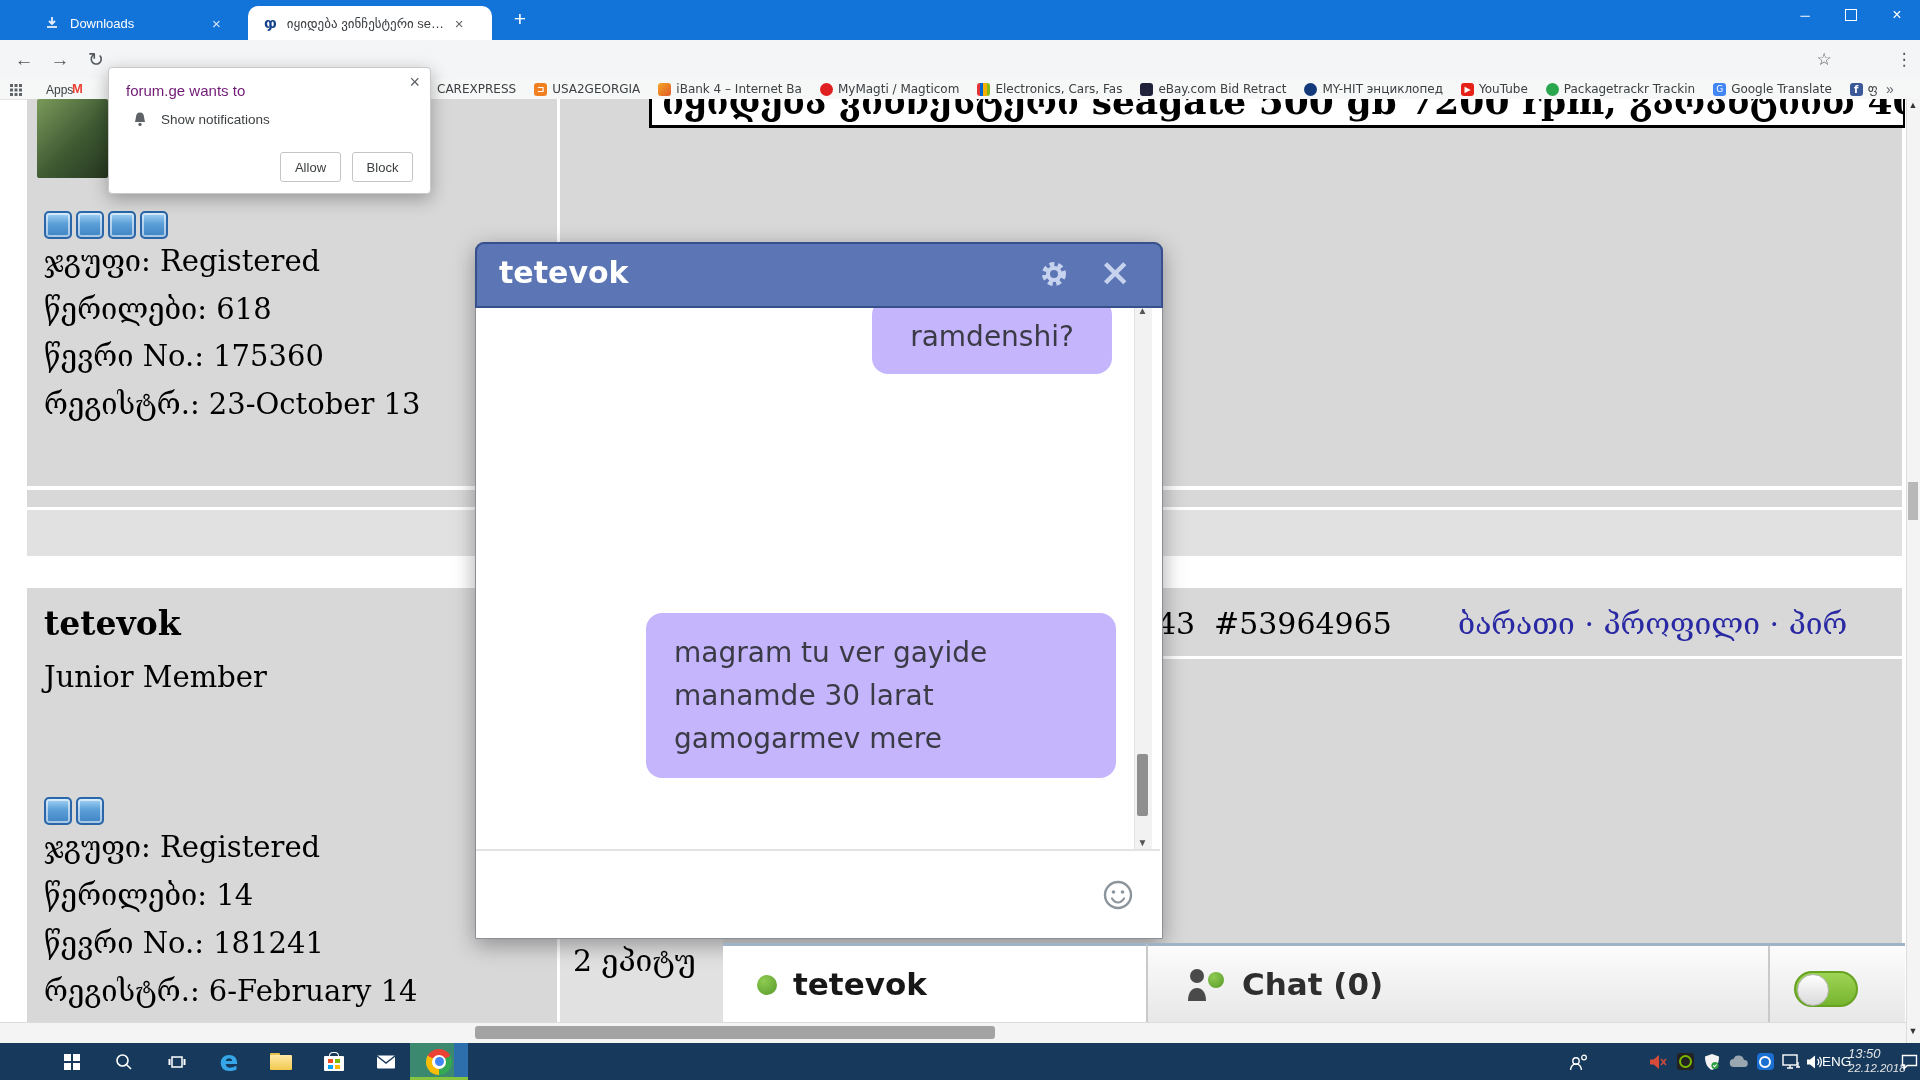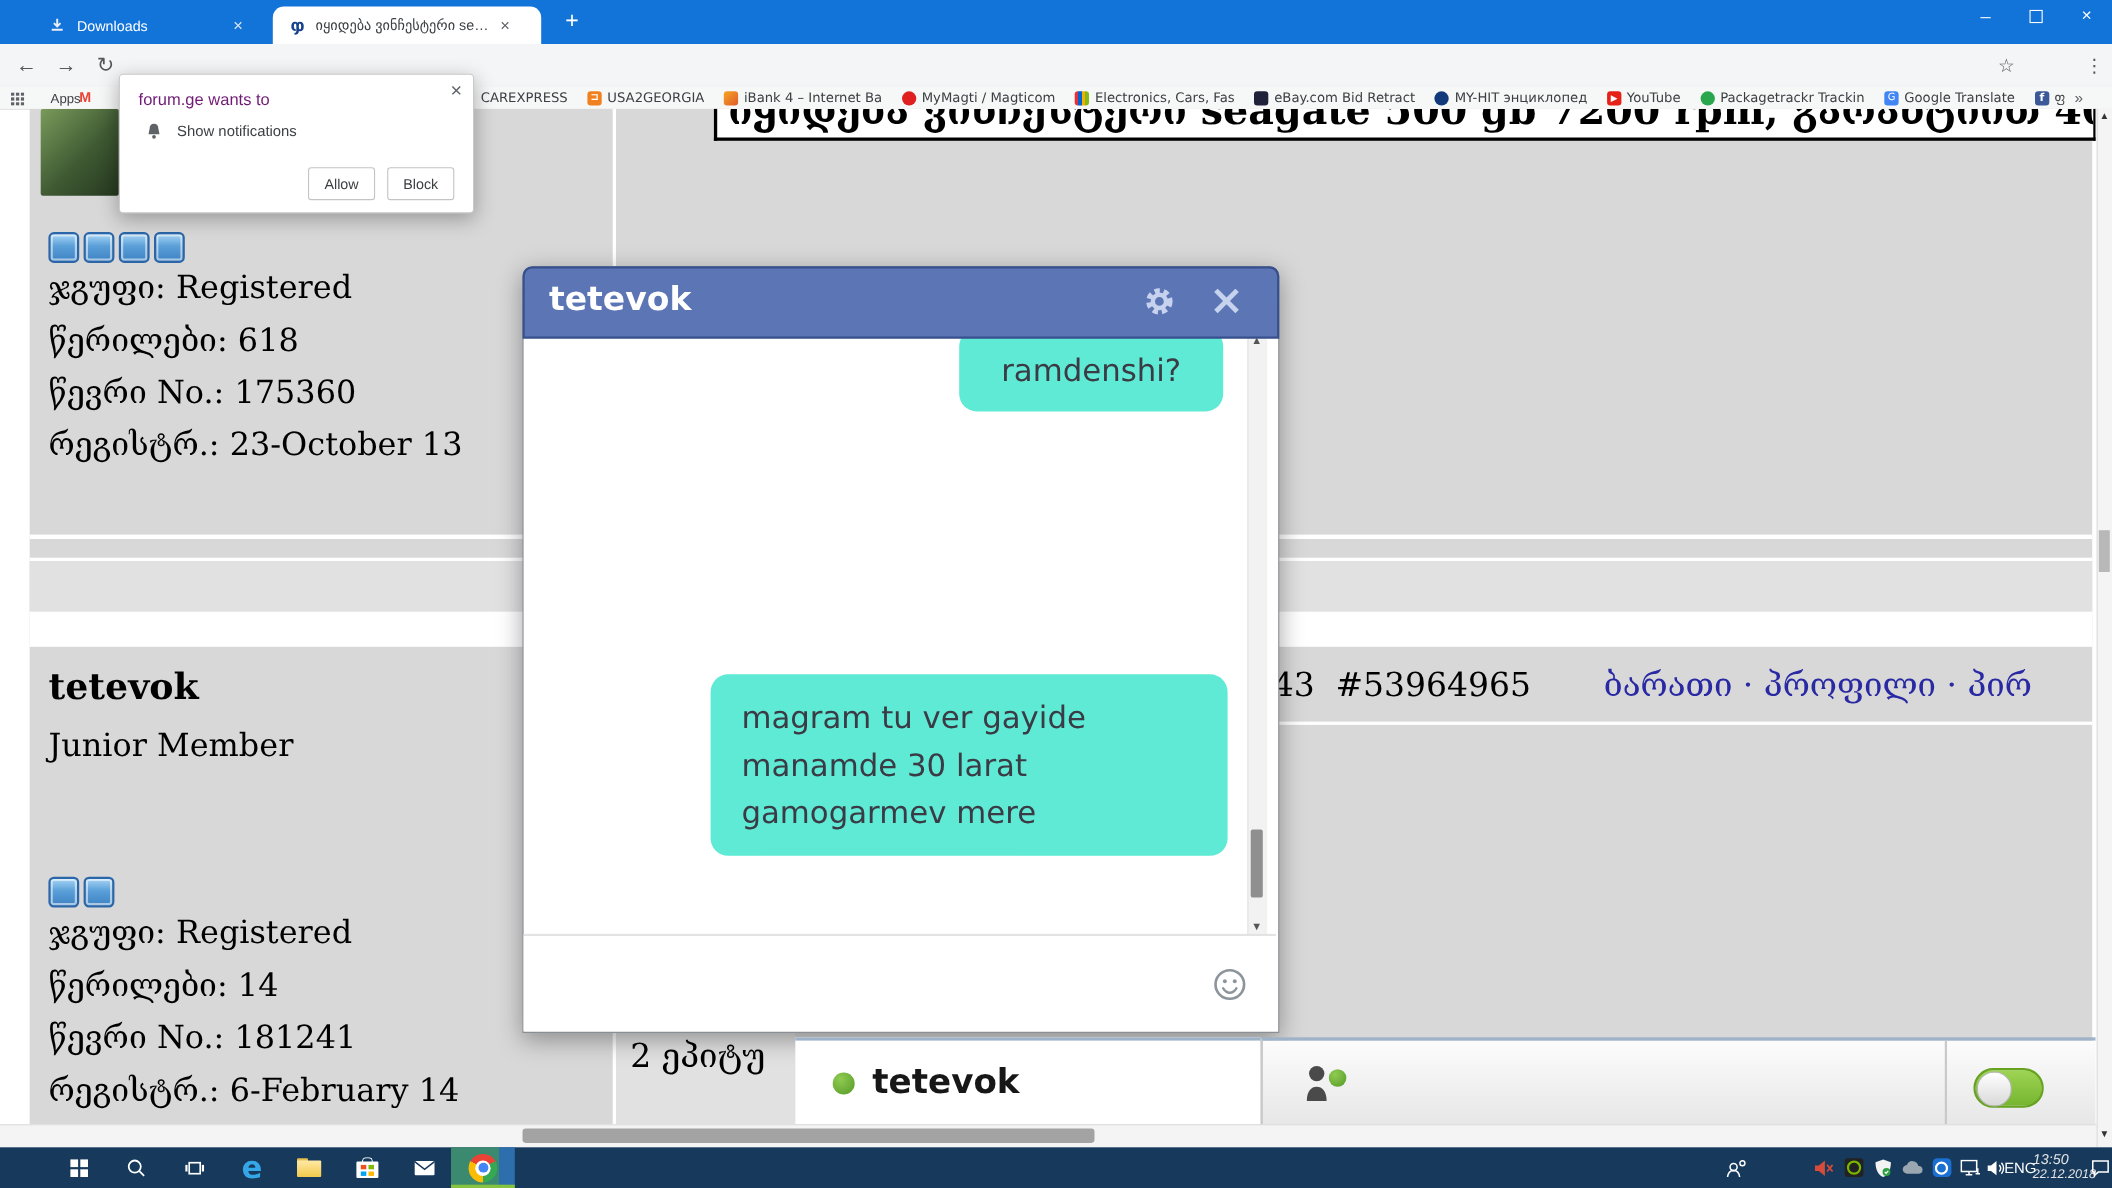--- a/index.html
+++ b/index.html
@@ -30,21 +30,21 @@
   .wline{background:#fff;}
   .pip{position:absolute;width:24px;height:24px;border-radius:5px;border:2px solid #2a66a8;
        background:linear-gradient(180deg,#a6d4f5,#5a9fd8 45%,#3f83c4);box-shadow:inset 0 0 0 2px rgba(255,255,255,.55);}
   .pline{position:absolute;font-size:29px;color:#000;white-space:nowrap;}
 
   
   #chatwin{left:475px;top:242px;width:686px;height:695px;background:#fff;border:1px solid #8a8f96;
            border-radius:9px 9px 0 0;box-shadow:0 6px 22px rgba(0,0,0,.35);}
   #chathdr{position:absolute;left:-1px;top:-1px;width:684px;height:62px;background:#5b75b5;border:2px solid #37508d;
            border-radius:9px 9px 0 0;z-index:2;}
-  .bubble{position:absolute;background:#5eead4;border-radius:16px;color:#3b3b46;
+  .bubble{position:absolute;background:#c4b5fd;border-radius:16px;color:#3b3b46;
           font-family:"DejaVu Sans",sans-serif;font-size:28px;line-height:43px;padding:18px 28px;box-sizing:border-box;z-index:1;}
 
   
   .cbar{background:linear-gradient(#fcfcfc,#e7e7e7);border-top:3px solid #9fb3c8;}
 
   
   #taskbar{left:0;top:1043px;width:1920px;height:37px;background:#16395c;}
   .tbico{position:absolute;top:0;height:37px;display:flex;align-items:center;justify-content:center;width:40px;}
   .trayico{position:absolute;top:0;height:37px;display:flex;align-items:center;justify-content:center;width:26px;}
 
@@ -244,20 +244,21 @@
   <div class="abs" style="left:723px;top:943px;width:423px;height:79px;background:#fff;border-top:3px solid #9fb3c8;box-sizing:border-box;">
     <span style="position:absolute;left:34px;top:29px;width:20px;height:20px;border-radius:50%;background:radial-gradient(circle at 35% 30%,#8fcb52,#569a28);"></span>
     <span class="chatfont" style="position:absolute;left:70px;top:0;line-height:76px;font-size:31px;font-weight:bold;color:#171717;">tetevok</span>
   </div>
   <div class="abs cbar" style="left:1146px;top:943px;width:759px;height:79px;border-left:2px solid #c9c9c9;box-sizing:border-box;">
     <svg style="position:absolute;left:36px;top:21px;" width="30" height="36" viewBox="0 0 30 36">
       <circle cx="13" cy="9" r="7" fill="#4a4a4a"></circle>
       <path d="M4 34c0-9 4-13 9-13s9 4 9 13z" fill="#4a4a4a"></path>
     </svg>
     <span style="position:absolute;left:60px;top:26px;width:16px;height:16px;border-radius:50%;background:radial-gradient(circle at 35% 30%,#8fcb52,#569a28);"></span>
+    <span class="chatfont" style="position:absolute;left:94px;top:0;line-height:76px;font-size:31px;font-weight:bold;color:#2e2e2e;">Chat (0)</span>
     <span style="position:absolute;left:620px;top:0;width:2px;height:76px;background:#c9c9c9;"></span>
     <span style="position:absolute;left:646px;top:25px;width:64px;height:36px;border-radius:18px;background:linear-gradient(180deg,#9ed454,#76b52f);border:2px solid #67a321;box-sizing:border-box;">
       <span style="position:absolute;left:1px;top:1px;width:30px;height:30px;border-radius:50%;background:linear-gradient(180deg,#ffffff,#d9d9d9);border:1px solid #b5b5b5;"></span>
     </span>
   </div>
 
   <div class="abs" style="left:0;top:1022px;width:1920px;height:21px;background:#f4f4f4;border-top:1px solid #dcdcdc;box-sizing:border-box;"></div>
   <div class="abs" style="left:475px;top:1026px;width:520px;height:13px;background:#a3a3a3;border-radius:3px;"></div>
   <div class="abs" style="left:1906px;top:99px;width:14px;height:944px;background:#f4f4f4;border-left:1px solid #dcdcdc;box-sizing:border-box;"></div>
   <div class="abs" style="left:1906px;top:100px;width:14px;text-align:center;font-size:9px;color:#333;">▲</div>

